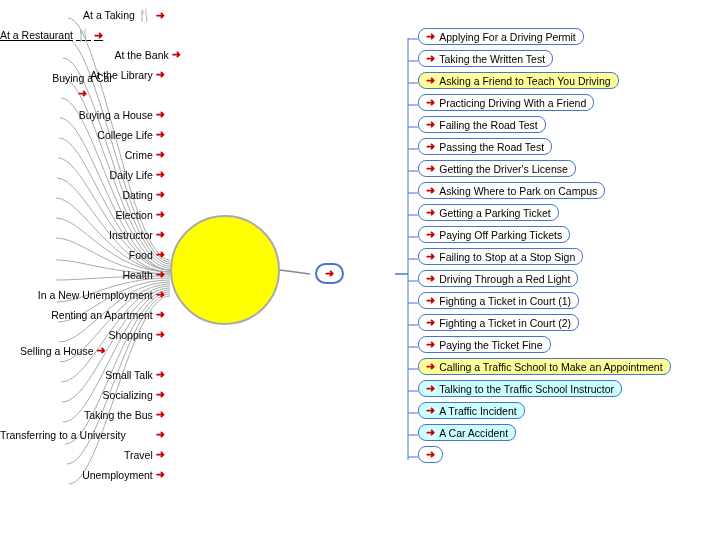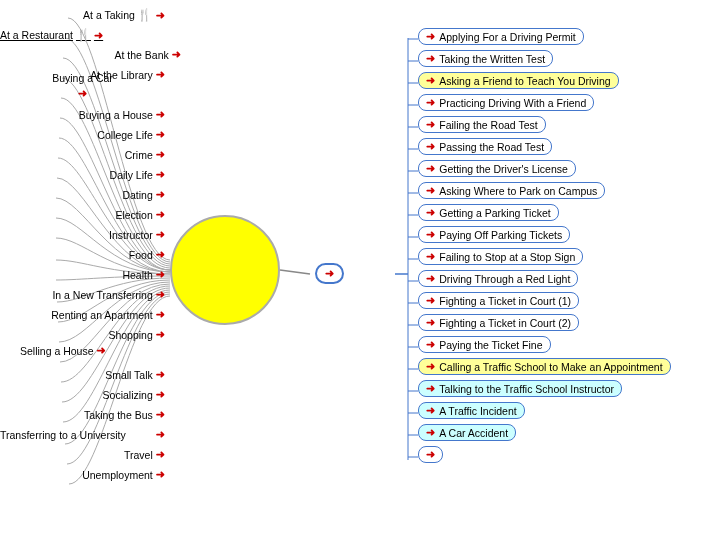--- a/index.html
+++ b/index.html
@@ -297,21 +297,21 @@
       </div>
       <div class="left-item" style="top: 248px; left: 0px; width: 165px; justify-content: flex-end;">
         <span>Food</span>
         <span class="arrow-right" style="color:#cc0000;font-weight:bold;">➜</span>
       </div>
       <div class="left-item" style="top: 268px; left: 0px; width: 165px; justify-content: flex-end;">
         <span>Health</span>
         <span class="arrow-right" style="color:#cc0000;font-weight:bold;">➜</span>
       </div>
       <div class="left-item" style="top: 288px; left: 0px; width: 165px; justify-content: flex-end;">
-        <span>In a New Transferring</span>
+        <span>In a New Unemployment</span>
         <span class="arrow-right" style="color:#cc0000;font-weight:bold;">➜</span>
       </div>
       <div class="left-item" style="top: 308px; left: 0px; width: 165px; justify-content: flex-end;">
         <span>Renting an Apartment</span>
         <span class="arrow-right" style="color:#cc0000;font-weight:bold;">➜</span>
       </div>
       <div class="left-item" style="top: 328px; left: 0px; width: 165px; justify-content: flex-end;">
         <span>Shopping</span>
         <span class="arrow-right" style="color:#cc0000;font-weight:bold;">➜</span>
       </div>

